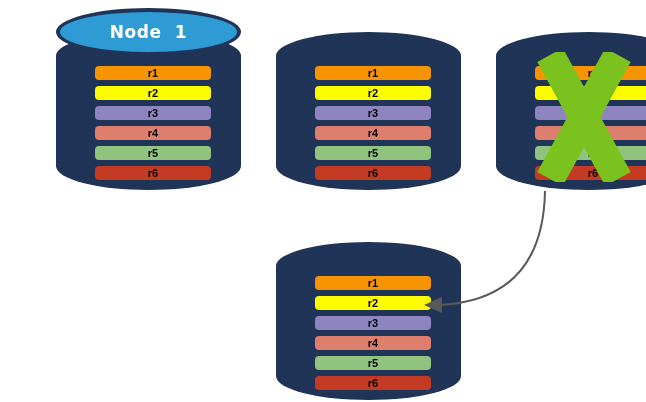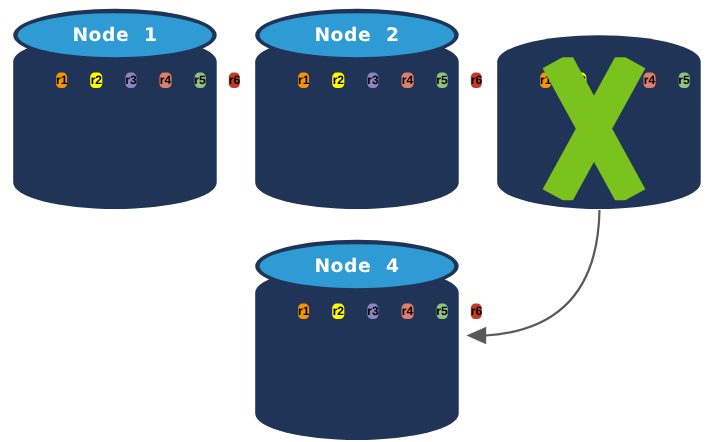--- a/index.html
+++ b/index.html
@@ -12,20 +12,21 @@
     position: relative;
     width: 646px;
     height: 402px;
     background: #ffffff;
     overflow: hidden;
   }
   .node {
     position: absolute;
     width: 185px;
     height: 182px;
+    margin-left: 44px;
   }
   .pos-1 { left: 12px;  top: 8px; }
   .pos-2 { left: 232px; top: 8px; }
   .pos-3 { left: 452px; top: 8px; }
   .pos-4 { left: 232px; top: 218px; }
 
   .cyl-body {
     position: absolute;
     left: 0;
     top: 24px;
@@ -57,22 +58,22 @@
     letter-spacing: 0.5px;
     line-height: 1;
     text-align: center;
   }
   .bars {
     position: absolute;
     left: 39px;
     top: 58px;
     width: 116px;
     display: flex;
-    flex-direction: row;
-    gap: 21px;
+    flex-direction: column;
+    gap: 6px;
   }
   .bar {
     height: 14px;
     border-radius: 4px;
     display: flex;
     align-items: center;
     justify-content: center;
     color: #000000;
     font-family: "Liberation Sans", sans-serif;
     font-weight: bold;
@@ -137,23 +138,20 @@
       <span>r5</span>
     </div>
         <div class="bar" style="background: rgb(195, 59, 34); color: rgb(0, 0, 0);">
       <span>r6</span>
     </div>
       </div>
 
     </div>
     <div class="node pos-2">
       <div class="cyl-body"></div>
-      <div class="cyl-top">
-        <span class="node-title">Node 2</span>
-      </div>
       <div class="bars">
         <div class="bar" style="background: rgb(247, 148, 2); color: rgb(0, 0, 0);">
       <span>r1</span>
     </div>
         <div class="bar" style="background: rgb(253, 253, 0); color: rgb(0, 0, 0);">
       <span>r2</span>
     </div>
         <div class="bar" style="background: rgb(142, 132, 192); color: rgb(0, 0, 0);">
       <span>r3</span>
     </div>
@@ -191,23 +189,20 @@
       <span>r6</span>
     </div>
       </div>
       <svg class="cross" viewBox="0 0 94 130" aria-hidden="true">
         <line class="xline" x1="13" y1="3" x2="81" y2="127"></line>
         <line class="xline" x1="81" y1="3" x2="13" y2="127"></line>
       </svg>
     </div>
     <div class="node pos-4">
       <div class="cyl-body"></div>
-      <div class="cyl-top">
-        <span class="node-title">Node 4</span>
-      </div>
       <div class="bars">
         <div class="bar" style="background: rgb(247, 148, 2); color: rgb(0, 0, 0);">
       <span>r1</span>
     </div>
         <div class="bar" style="background: rgb(253, 253, 0); color: rgb(0, 0, 0);">
       <span>r2</span>
     </div>
         <div class="bar" style="background: rgb(142, 132, 192); color: rgb(0, 0, 0);">
       <span>r3</span>
     </div>

